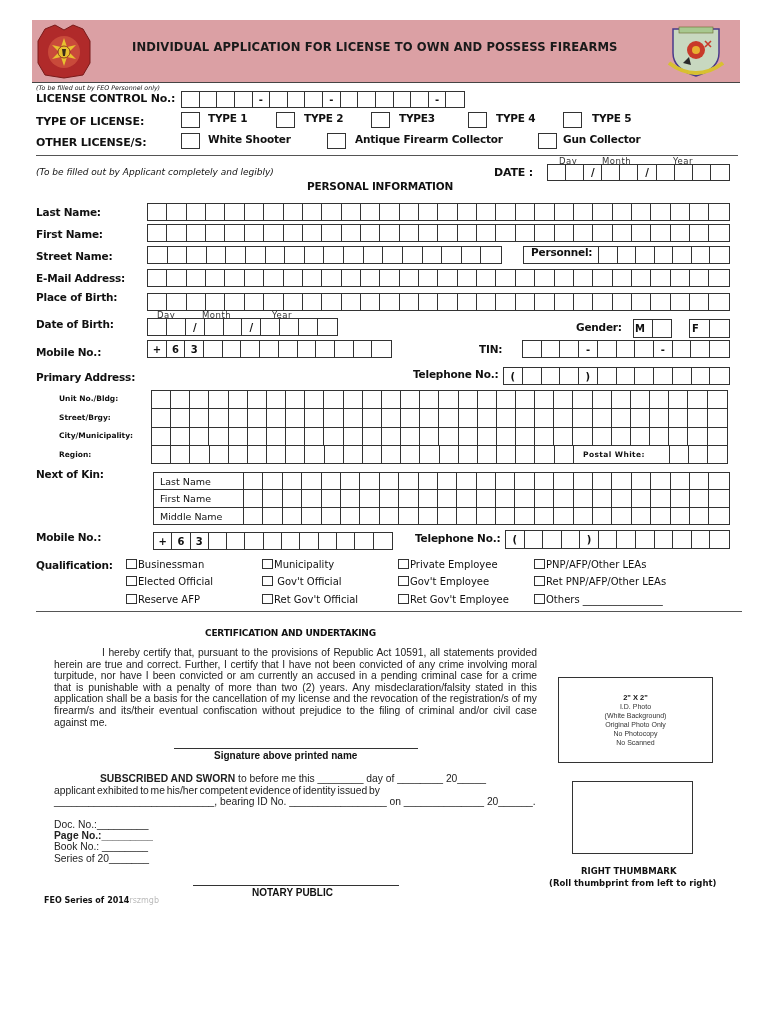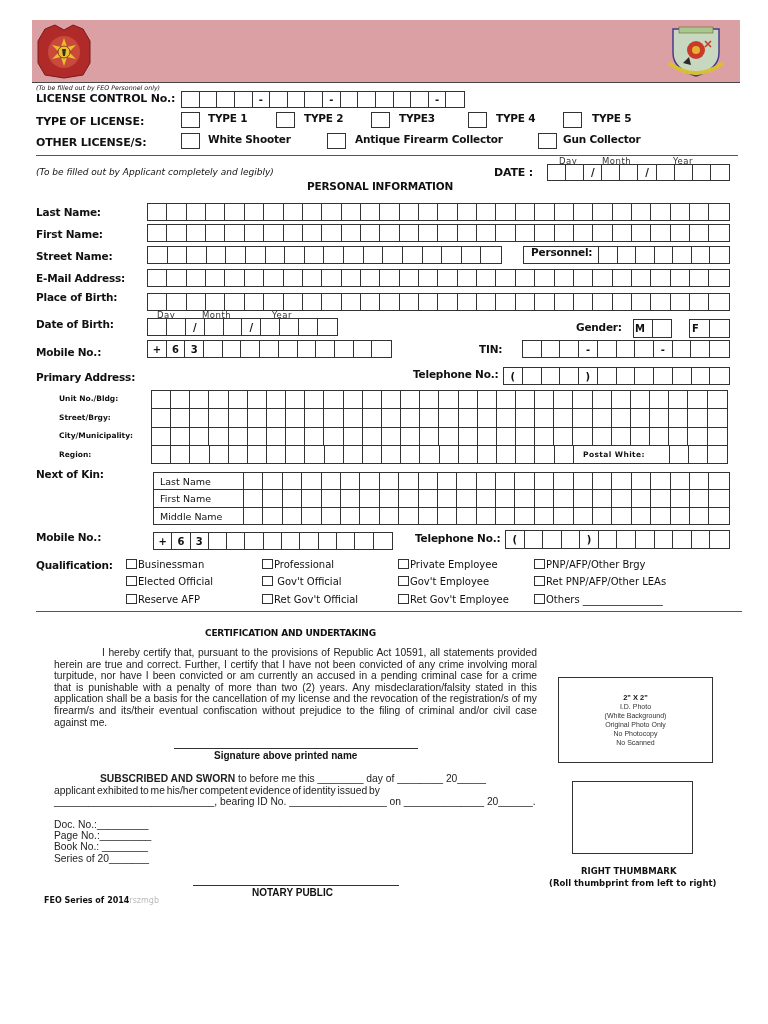--- a/index.html
+++ b/index.html
@@ -30,20 +30,21 @@
 <body>
 
 <div class="header">
   <svg class="logo-left" viewBox="0 0 58 56">
     <polygon points="10,6 20,2 29,7 38,2 48,6 55,18 55,40 48,52 29,55 10,52 3,40 3,18" fill="#b02a2a" stroke="#7a1a1a" stroke-width="1"></polygon>
     <circle cx="29" cy="29" r="16" fill="#c94a3a"></circle>
     <polygon points="29,15 32,24 41,22 34,29 41,36 32,34 29,43 26,34 17,36 24,29 17,22 26,24" fill="#e8c030"></polygon>
     <circle cx="29" cy="29" r="6" fill="#e8c030" stroke="#7a1a1a" stroke-width="0.8"></circle>
     <path d="M27,26 L31,26 L30,33 L28,33 Z" fill="#3a2a1a"></path>
   </svg>
+  <div class="header-title">INDIVIDUAL APPLICATION FOR LICENSE TO OWN AND POSSESS FIREARMS</div>
   <svg class="logo-right" viewBox="0 0 62 56">
     <path d="M8,6 L54,6 L54,30 Q54,46 31,53 Q8,46 8,30 Z" fill="#c8d8c0" stroke="#4a3a8a" stroke-width="1.5"></path>
     <rect x="14" y="4" width="34" height="6" fill="#a8c890" stroke="#6a6a2a" stroke-width="0.6"></rect>
     <circle cx="31" cy="27" r="9" fill="#c83a2a"></circle>
     <circle cx="31" cy="27" r="4" fill="#e8b030"></circle>
     <path d="M40,18 L46,24 M46,18 L40,24" stroke="#c83a2a" stroke-width="1.6"></path>
     <path d="M4,40 Q31,60 58,40" fill="none" stroke="#d8c030" stroke-width="4"></path>
     <path d="M18,40 L24,34 L26,42 Z" fill="#2a2a2a"></path>
   </svg>
 </div>
@@ -607,27 +608,27 @@
     <div class="c" style="width: 18.5833px;"></div>
     <div class="c" style="width: 18.5833px;"></div>
     <div class="c" style="width: 18.5833px;"></div>
   </div>
 
 <div class="lbl" style="left:36px;top:559px;">Qualification:</div>
 <div id="qual-container">
     <div class="qual" style="left: 126px; top: 559px;"><span class="cb-s"></span><span>Businessman</span></div>
     <div class="qual" style="left: 126px; top: 576px;"><span class="cb-s"></span><span>Elected Official</span></div>
     <div class="qual" style="left: 126px; top: 594px;"><span class="cb-s"></span><span>Reserve AFP</span></div>
-    <div class="qual" style="left: 262px; top: 559px;"><span class="cb-s"></span><span>Professional</span></div>
+    <div class="qual" style="left: 262px; top: 559px;"><span class="cb-s"></span><span>Municipality</span></div>
     <div class="qual" style="left: 262px; top: 576px;"><span class="cb-s"></span><span> Gov't Official</span></div>
     <div class="qual" style="left: 262px; top: 594px;"><span class="cb-s"></span><span>Ret  Gov't Official</span></div>
     <div class="qual" style="left: 398px; top: 559px;"><span class="cb-s"></span><span>Private Employee</span></div>
     <div class="qual" style="left: 398px; top: 576px;"><span class="cb-s"></span><span>Gov't Employee</span></div>
     <div class="qual" style="left: 398px; top: 594px;"><span class="cb-s"></span><span>Ret  Gov't Employee</span></div>
-    <div class="qual" style="left: 534px; top: 559px;"><span class="cb-s"></span><span>PNP/AFP/Other  Brgy</span></div>
+    <div class="qual" style="left: 534px; top: 559px;"><span class="cb-s"></span><span>PNP/AFP/Other  LEAs</span></div>
     <div class="qual" style="left: 534px; top: 576px;"><span class="cb-s"></span><span>Ret  PNP/AFP/Other LEAs</span></div>
     <div class="qual" style="left: 534px; top: 594px;"><span class="cb-s"></span><span>Others ________________</span></div>
   </div>
 
 <div class="hr" style="left:36px;top:611px;width:706px;"></div>
 
 <div class="lbl" style="left:205px;top:628px;font-size:9px;">CERTIFICATION   AND UNDERTAKING</div>
 <div class="para" style="left:54px;top:647px;width:483px;text-indent:48px;">I hereby certify that, pursuant to the provisions of Republic Act 10591, all statements provided herein are true and correct. Further, I certify that I have not been convicted of any crime involving moral turpitude, nor have I been convicted or am currently an accused in a pending criminal case for a crime that is punishable with a penalty of more than two (2) years. Any misdeclaration/falsity stated in this application shall be a basis for the cancellation of my license and the revocation of the registration/s of my firearm/s and its/their eventual confiscation without prejudice to the filing of criminal and/or civil case against me.</div>
 
 <div class="sigline" style="left:174px;top:748px;width:244px;"></div>
@@ -644,20 +645,20 @@
 
 <div class="box" style="left:572px;top:781px;width:121px;height:73px;"></div>
 <div class="abs" style="left:581px;top:866px;font-size:8.5px;font-weight:bold;">RIGHT THUMBMARK</div>
 <div class="abs" style="left:549px;top:878px;font-size:8.5px;font-weight:bold;">(Roll thumbprint  from left to right)</div>
 
 <div class="para" style="left:54px;top:773px;width:485px;text-align:left;text-indent:46px;white-space:nowrap;"><b>SUBSCRIBED  AND  SWORN</b><span> to  before  me  this  ________  day  of  ________  20_____</span></div>
 <div class="para" style="left:54px;top:785px;width:485px;white-space:nowrap;text-align:left;word-spacing:-1px;">applicant    exhibited    to    me    his/her    competent    evidence    of    identity    issued    by</div>
 <div class="para" style="left:54px;top:796px;width:485px;white-space:nowrap;text-align:left;">____________________________, bearing ID No. _________________ on ______________ 20______.</div>
 
 <div class="para" style="left:54px;top:819px;text-align:left;">Doc. No.:_________</div>
-<div class="para" style="left:54px;top:830px;text-align:left;">Page No.:_________</div>
+<div class="para" style="left:54px;top:830px;text-align:left;font-weight:bold;">Page No.:_________</div>
 <div class="para" style="left:54px;top:841px;text-align:left;">Book No.: ________</div>
 <div class="para" style="left:54px;top:853px;text-align:left;">Series of 20_______</div>
 
 <div class="sigline" style="left:193px;top:885px;width:206px;"></div>
 <div class="abs serif-ish" style="left:252px;top:887px;font-size:10px;font-weight:bold;">NOTARY  PUBLIC</div>
 
 <div class="abs" style="left:44px;top:896px;font-size:8px;font-weight:bold;"><span>FEO Series of 2014</span><span style="color:#bbb;font-weight:normal;">rszmgb</span></div>
 
 </body></html>

